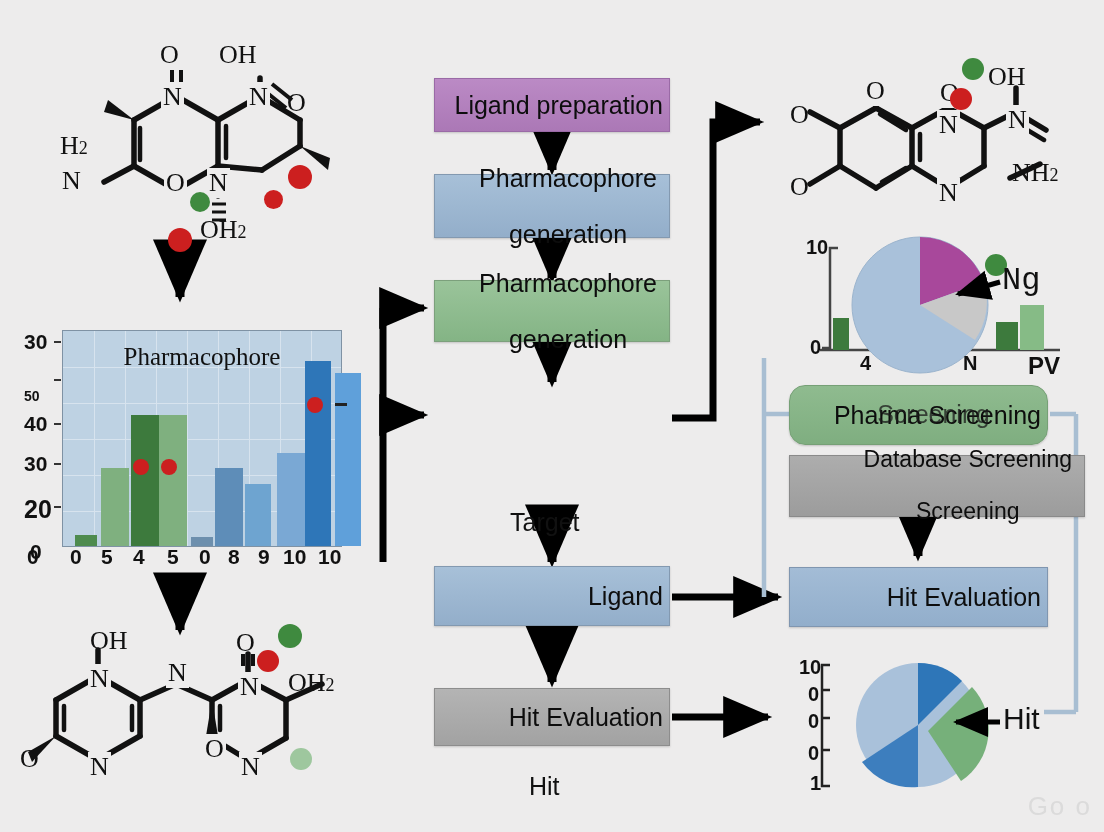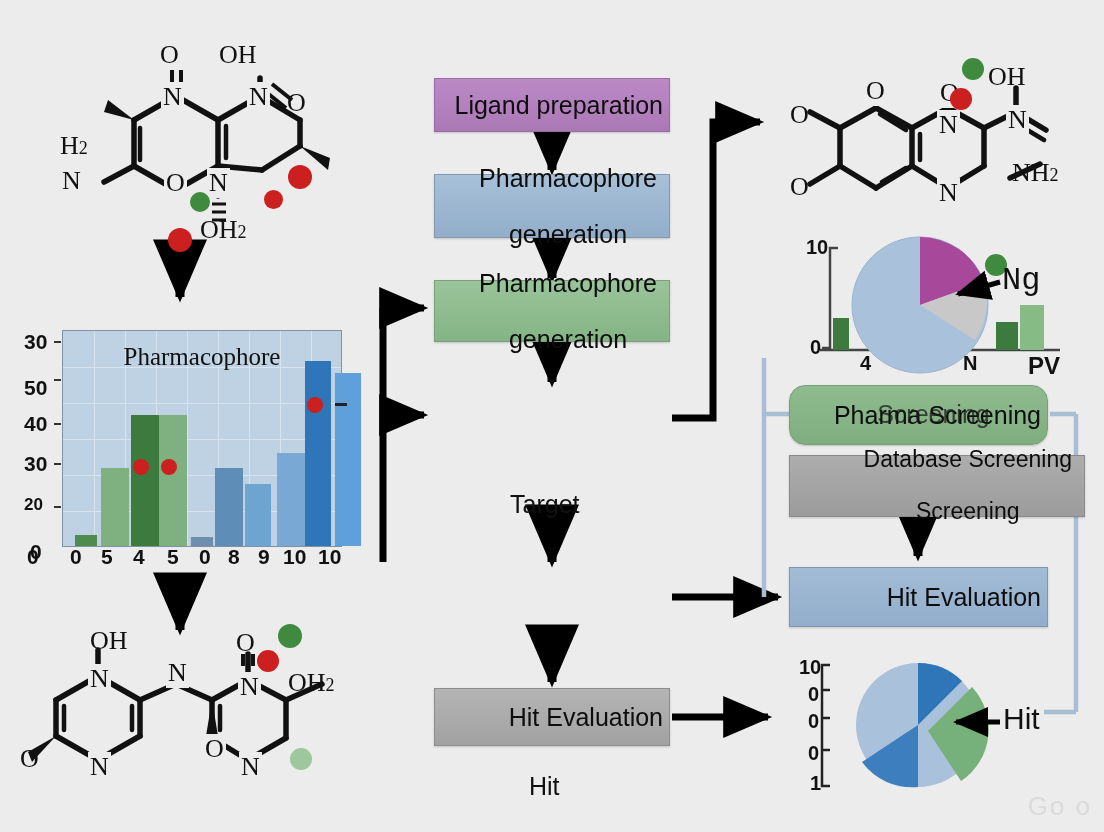--- a/index.html
+++ b/index.html
@@ -327,24 +327,24 @@
     <div class="bar" style="left:242px;width:26px;height:185px;background:#2e76b8;"></div>
     <div class="bar" style="left:272px;width:26px;height:173px;background:#5fa0da;"></div>
 
     <div class="dot" style="left:70px;top:128px;width:16px;height:16px;background:#cc1f1f;"></div>
     <div class="dot" style="left:98px;top:128px;width:16px;height:16px;background:#cc1f1f;"></div>
     <div class="dot" style="left:244px;top:66px;width:16px;height:16px;background:#cc1f1f;"></div>
     <div style="position:absolute;left:272px;top:72px;width:12px;height:3px;background:#222;"></div>
   </div>
 
   <div class="axlabel" style="left:24px;top:330px;font-size:21px;">30</div>
-  <div class="axlabel" style="left:24px;top:376px;font-size:21px;">50</div>
+  <div class="axlabel" style="left:24px;top:388px;font-size:14px;">50</div>
   <div class="axlabel" style="left:24px;top:412px;font-size:21px;">40</div>
   <div class="axlabel" style="left:24px;top:452px;font-size:21px;">30</div>
-  <div class="axlabel" style="left:24px;top:495px;font-size:17px;">20</div>
+  <div class="axlabel" style="left:24px;top:495px;font-size:25px;">20</div>
   <div class="axlabel" style="left:30px;top:540px;font-size:21px;">0</div>
 
   <div style="position:absolute;left:54px;top:341px;width:7px;height:2px;background:#333;"></div>
   <div style="position:absolute;left:54px;top:379px;width:7px;height:2px;background:#333;"></div>
   <div style="position:absolute;left:54px;top:423px;width:7px;height:2px;background:#333;"></div>
   <div style="position:absolute;left:54px;top:463px;width:7px;height:2px;background:#333;"></div>
   <div style="position:absolute;left:54px;top:506px;width:7px;height:2px;background:#333;"></div>
 
   <div class="axlabel" style="left:27px;top:545px;font-size:21px;">0</div>
   <div class="axlabel" style="left:70px;top:545px;font-size:21px;">0</div>
@@ -369,26 +369,29 @@
   </div>
 
   <div class="box green" style="left:434px;top:280px;width:236px;height:62px;font-size:25px;">
     <span>
       <span>Pharmacophore</span><br>
       <span>generation</span>
     </span>
   </div>
 
 
+  <div class="box lblue" style="left:434px;top:566px;width:236px;height:60px;font-size:25px;">
+    <span>Ligand</span>
+  </div>
 
   <div class="box grey" style="left:434px;top:688px;width:236px;height:58px;font-size:25px;">
     <span>Hit Evaluation</span>
   </div>
 
-  <div class="plain-label" style="left:510px;top:490px;font-size:25px;">Target</div>
+  <div class="plain-label" style="left:510px;top:508px;font-size:25px;">Target</div>
   <div class="plain-label" style="left:529px;top:772px;font-size:25px;">Hit</div>
 
   <div class="box green2" style="left:789px;top:385px;width:259px;height:60px;font-size:25px;position:absolute;">
     <span>Pharma Screening</span>
     <span style="position:absolute;left:50%;top:50%;transform:translate(-38%,-52%);font-size:25px;opacity:.75;color:#1a1a1a;pointer-events:none;">Screening</span>
   </div>
 
   <div class="box grey2" style="left:789px;top:455px;width:296px;height:62px;font-size:23px;">
     <span>
       <span>Database Screening</span><br>

